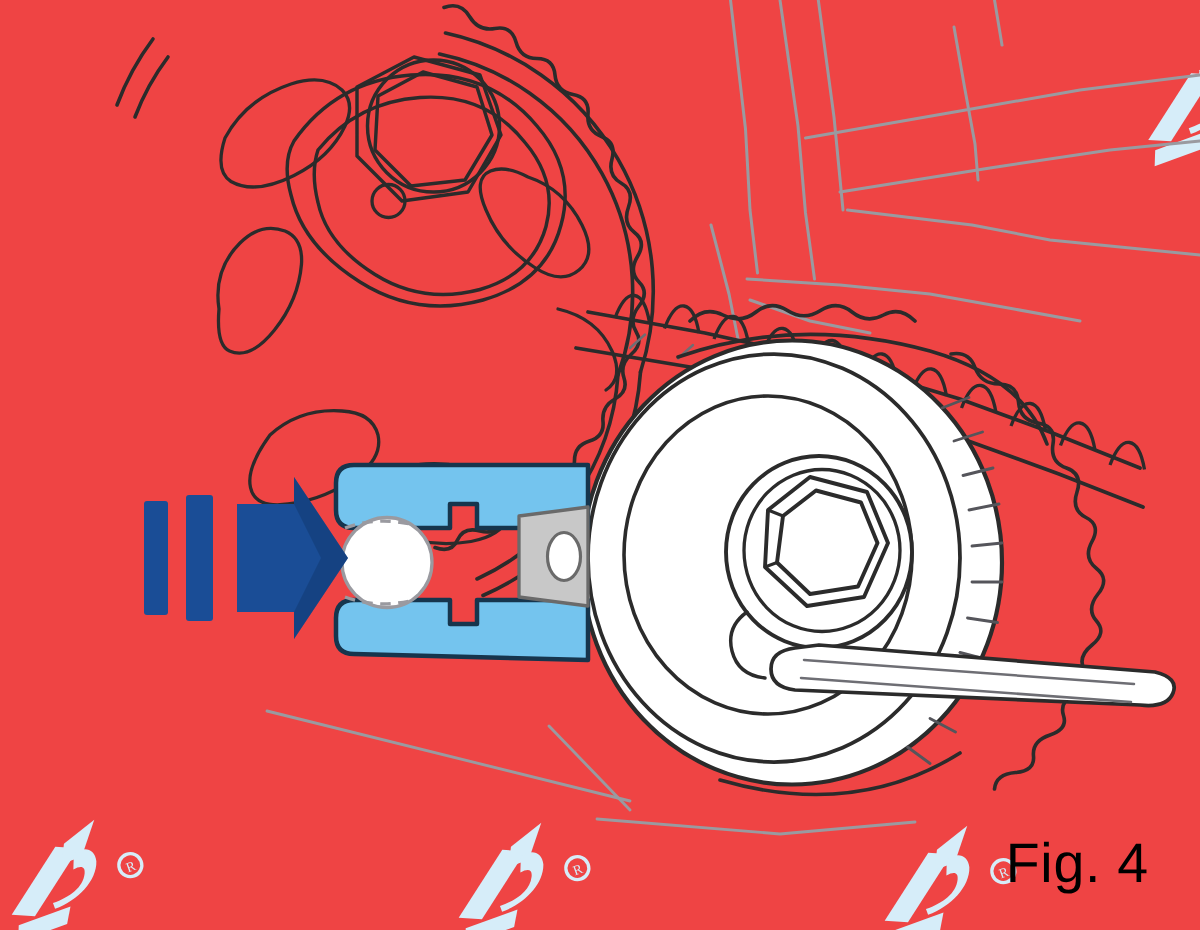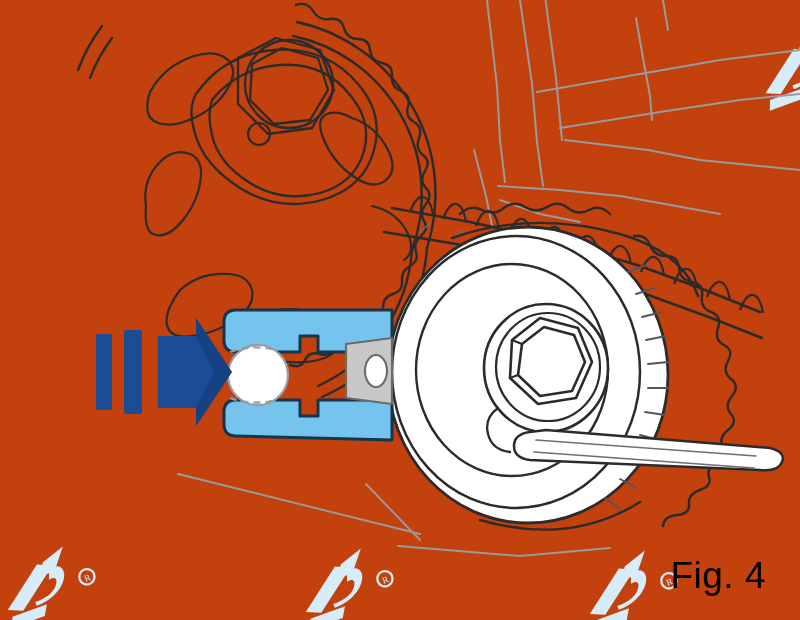--- a/index.html
+++ b/index.html
@@ -10,21 +10,21 @@
   body {
     width: 800px;
     height: 620px;
     overflow: hidden;
     font-family: "Liberation Sans", sans-serif;
   }
   #figure-root {
     position: relative;
     width: 800px;
     height: 620px;
-    background: #c2410c;
+    background: #ef4444;
     text-align: center;
   }
   #figure-svg {
     position: absolute;
     left: 0;
     top: 0;
     width: 800px;
     height: 620px;
     display: block;
   }

